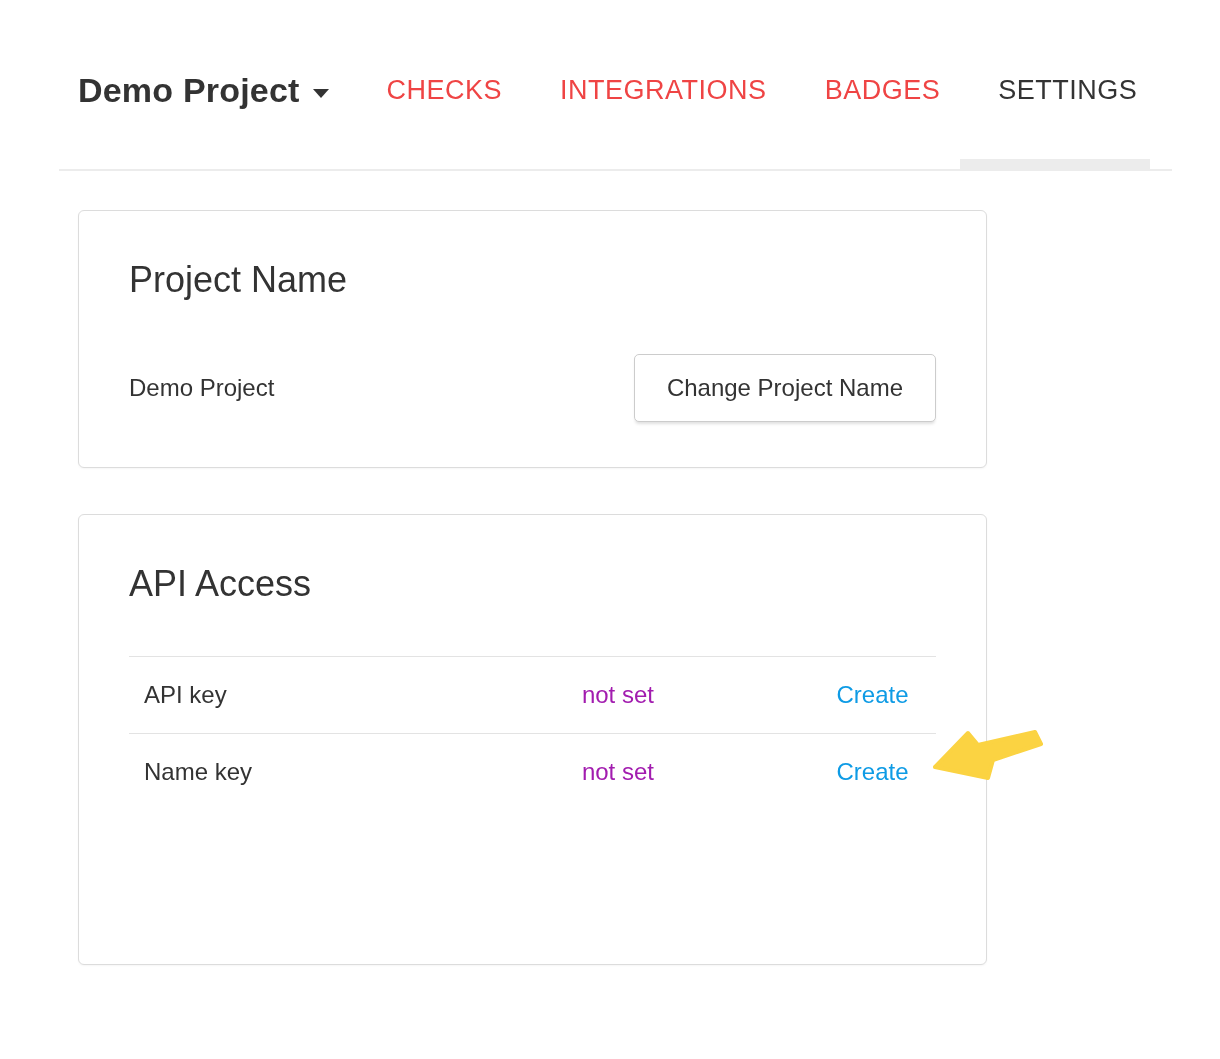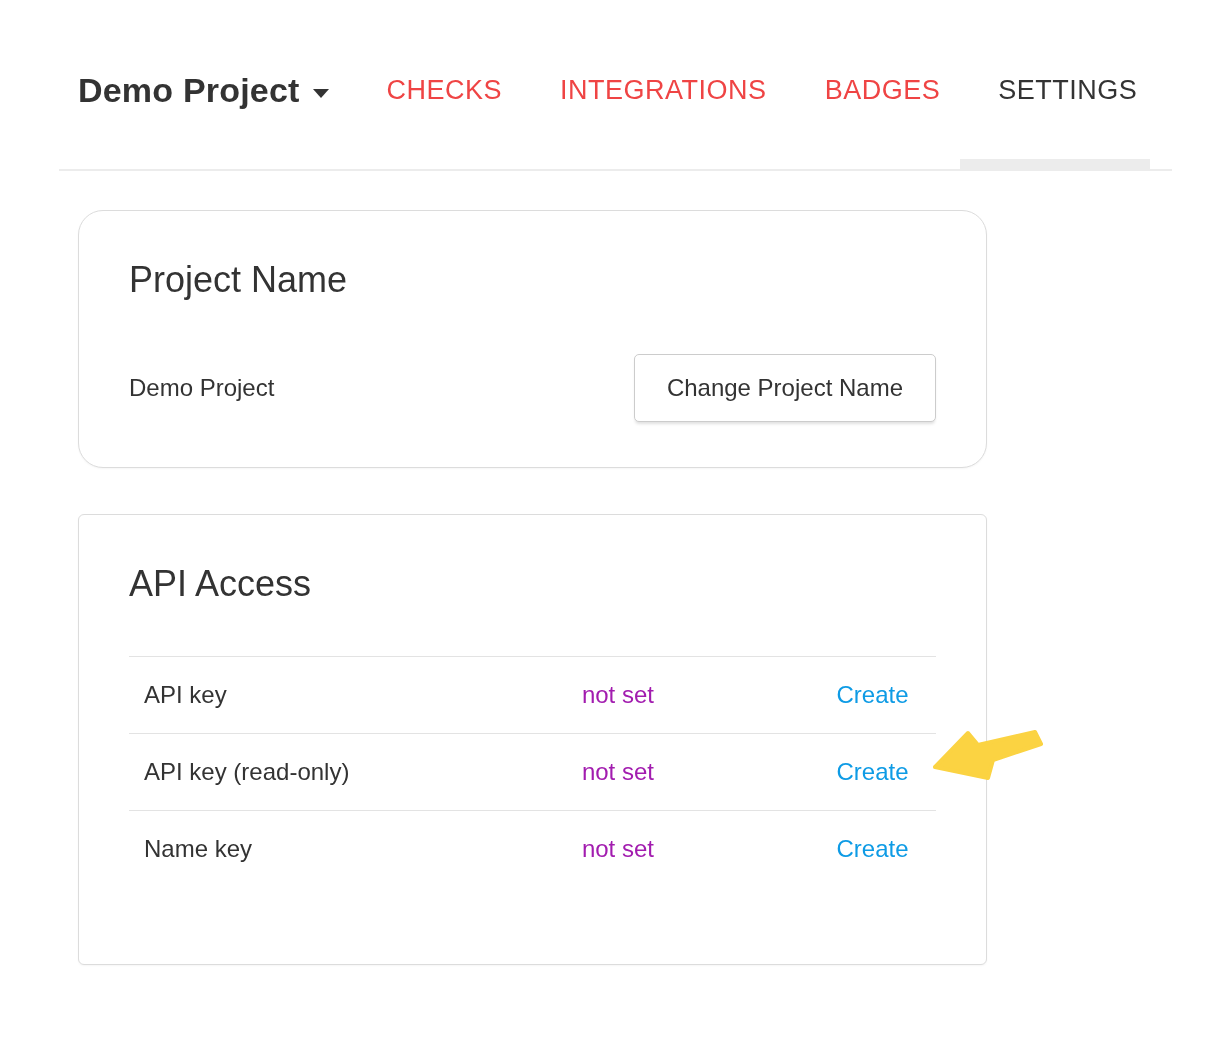--- a/index.html
+++ b/index.html
@@ -36,21 +36,21 @@
   
   .card{
     position:absolute;left:78px;width:909px;box-sizing:border-box;
     background:#fff;border:1px solid #dcdcdc;border-radius:6px;
     box-shadow:0 1px 2px rgba(0,0,0,0.04);
     padding:48px 50px 47px 50px;
   }
   .card h1{
     margin:0;font-size:36px;font-weight:normal;color:#333;line-height:41px;
   }
-  #card-project-name{top:210px;height:258px;border-radius:25px;}
+  #card-project-name{top:210px;height:258px;}
   #card-api-access{top:514px;height:451px;padding-bottom:85px;}
   .name-row{
     margin-top:54px;display:flex;justify-content:space-between;align-items:center;
   }
   .current-name{font-size:24px;color:#333;}
   .btn{
     height:68px;line-height:66px;padding:0 32px;box-sizing:border-box;
     background:#fff;border:1px solid #cccccc;border-radius:5px;
     font-family:"Liberation Sans", sans-serif;font-size:24px;color:#333;
     box-shadow:0 3px 3px -1px rgba(0,0,0,0.12);cursor:pointer;
@@ -96,25 +96,20 @@
 <div class="card" id="card-api-access">
   <h1>API Access</h1>
   <table class="api-table">
     <tbody>
       <tr>
         <td class="k">API key</td>
         <td class="v">not set</td>
         <td class="a"><a>Create</a></td>
       </tr>
       <tr>
-        <td class="k">API key (read-only)</td>
-        <td class="v">not set</td>
-        <td class="a"><a>Create</a></td>
-      </tr>
-      <tr>
         <td class="k">Name key</td>
         <td class="v">not set</td>
         <td class="a"><a>Create</a></td>
       </tr>
     </tbody>
   </table>
 </div>
 
 <div class="arrow-wrap">
   <svg width="120" height="75" viewBox="0 0 120 75" xmlns="http://www.w3.org/2000/svg">

